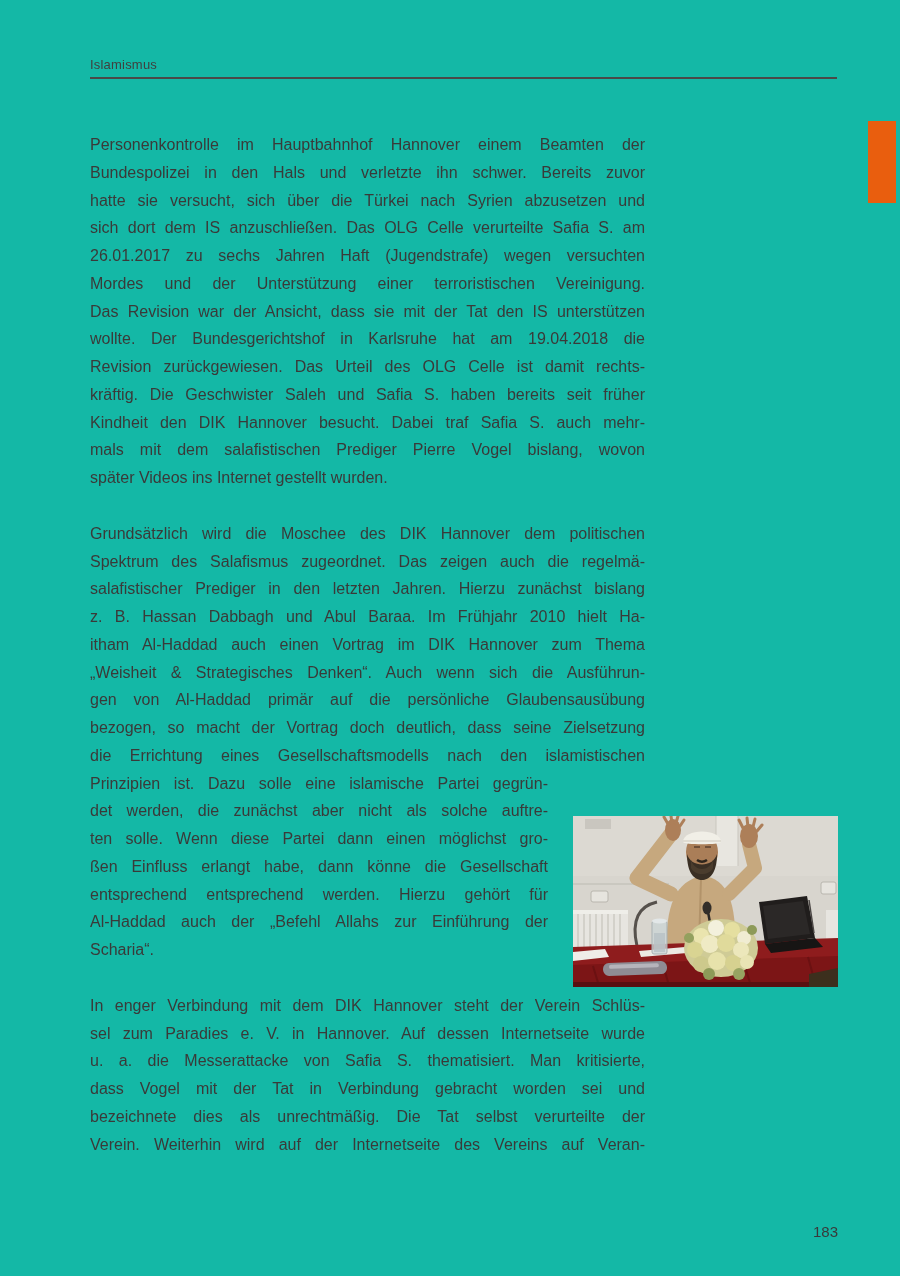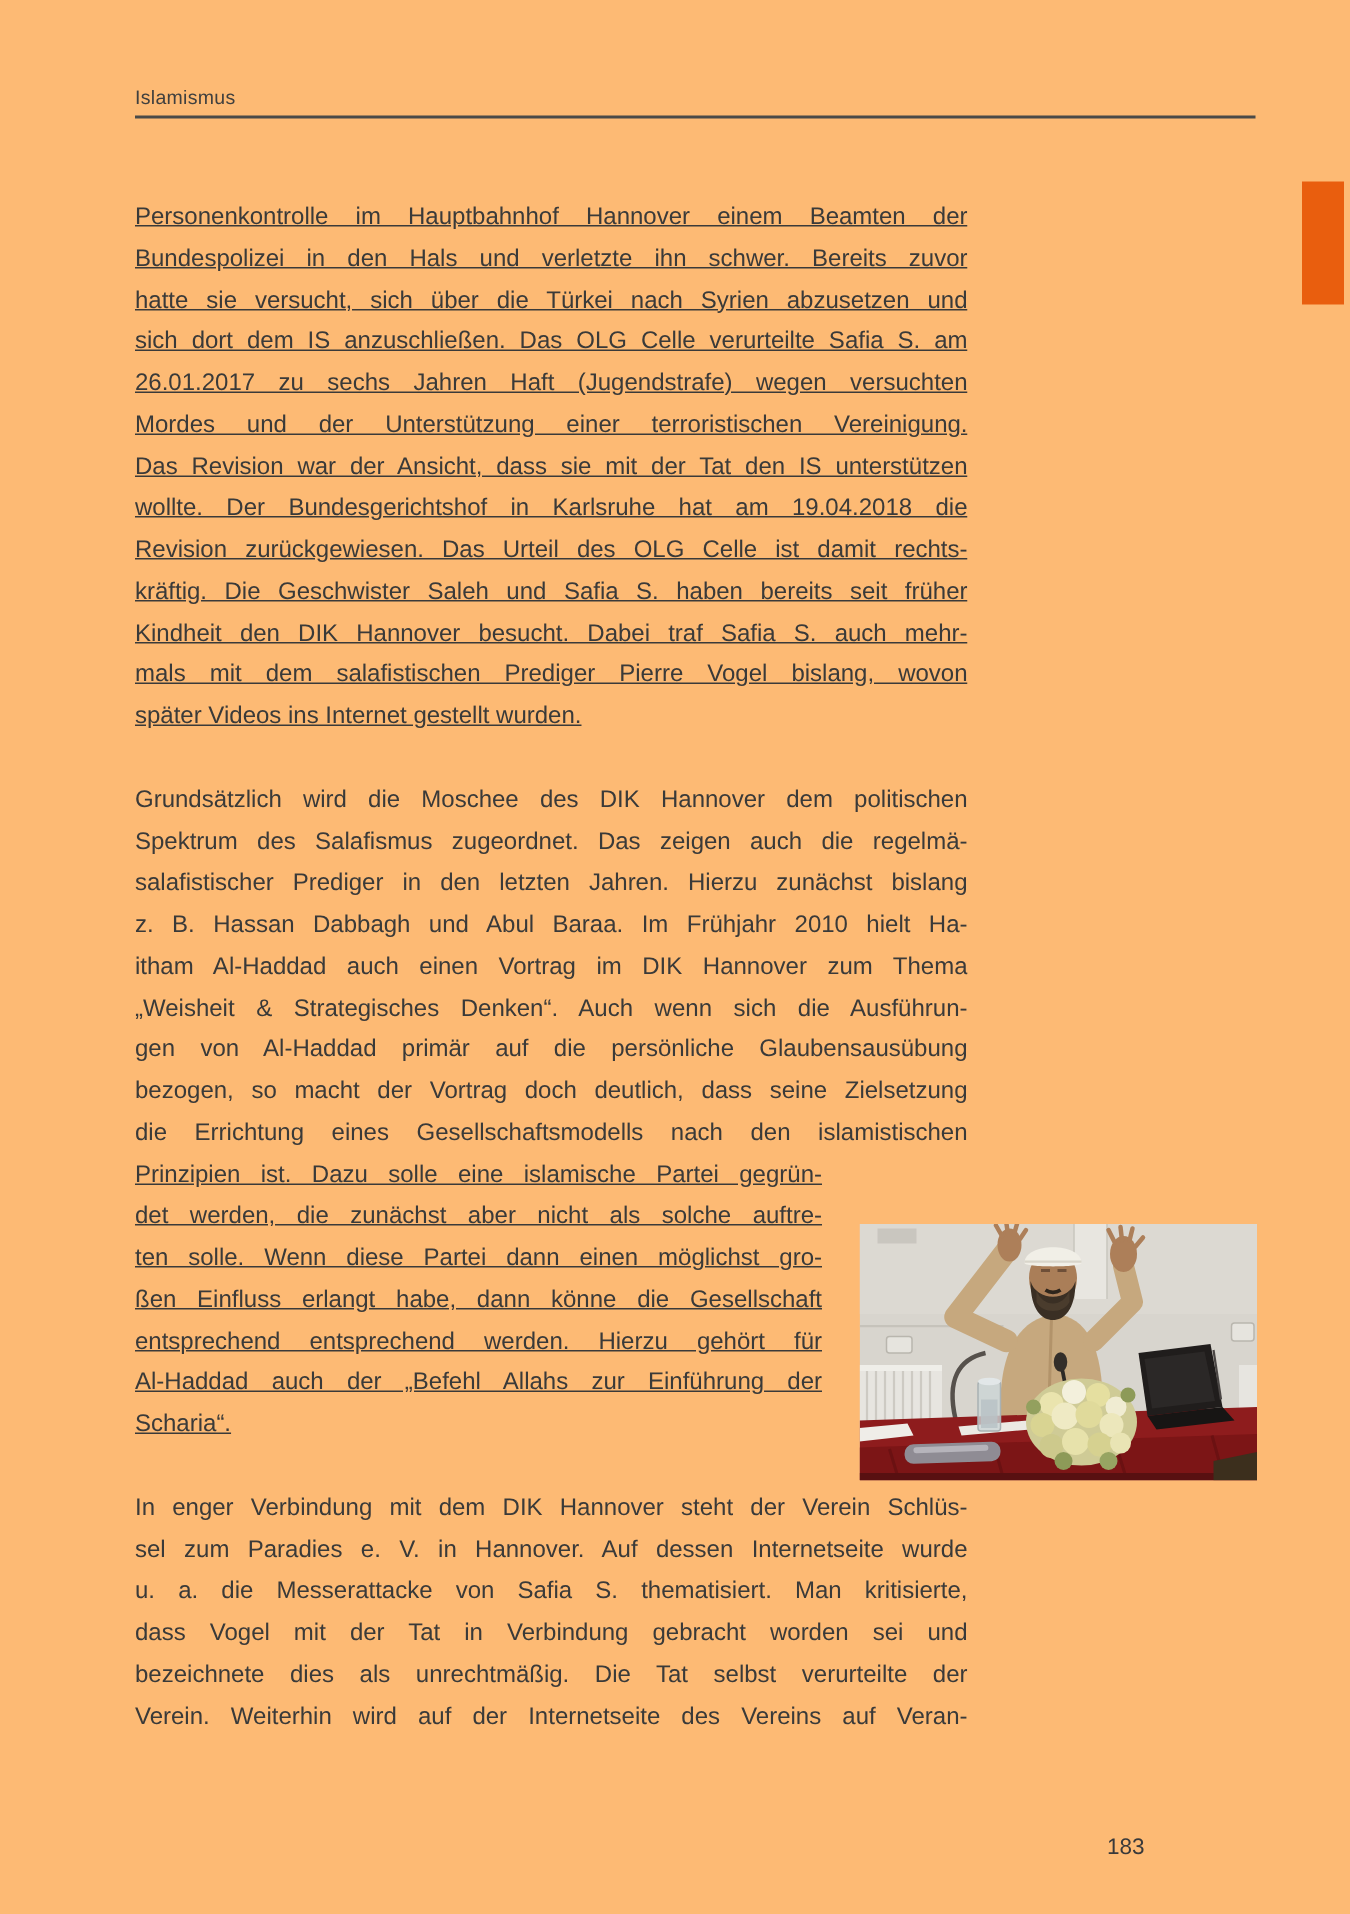--- a/index.html
+++ b/index.html
@@ -5,56 +5,56 @@
   * { margin: 0; padding: 0; box-sizing: border-box; }
   html, body { background: #ffffff; }
   body {
     width: 900px; height: 1276px;
     font-family: "Liberation Sans", sans-serif;
     position: relative;
   }
   .page {
     position: absolute; left: 0; top: 0;
     width: 900px; height: 1276px;
-    background: #fdba74; overflow: hidden;
+    background: #14b8a6; overflow: hidden;
   }
   .running-header {
     position: absolute; left: 90px; top: 57px;
     font-size: 13px; color: #40403f; letter-spacing: 0.2px;
   }
   .header-rule {
     position: absolute; left: 90px; top: 77px;
     width: 747px; height: 1.5px; background: #4a4a48;
   }
   .thumb-tab {
     position: absolute; left: 868px; top: 121px;
     width: 28px; height: 82px; background: #e95e0e;
   }
   .textcol {
     position: absolute; left: 90px; top: 131px; width: 555px;
     font-size: 16px; line-height: 27.75px; color: #3a3a39;
   }
   .para { width: 555px; }
   .para.narrow { width: 458px; }
-  .para.gap-after { margin-bottom: 28px; text-decoration: underline; }
+  .para.gap-after { margin-bottom: 28px; }
   .para .line {
     height: 27.75px;
     text-align: justify;
     text-align-last: justify;
     overflow: hidden;
   }
   .para .line.end { text-align-last: left; }
   .photo {
     position: absolute; left: 573px; top: 816px;
     width: 265px; height: 171px; overflow: hidden;
   }
   .photo svg { display: block; }
   .pageno {
     position: absolute; left: 738px; top: 1223px; width: 100px;
-    font-size: 15px; color: #39393a;
+    text-align: right; font-size: 15px; color: #39393a;
   }
 </style>
 </head>
 <body>
 
 <div class="page">
 
   <span class="running-header">Islamismus</span>
   <div class="header-rule"></div>
   <div class="thumb-tab" style="background: rgb(233, 94, 14);"></div>

